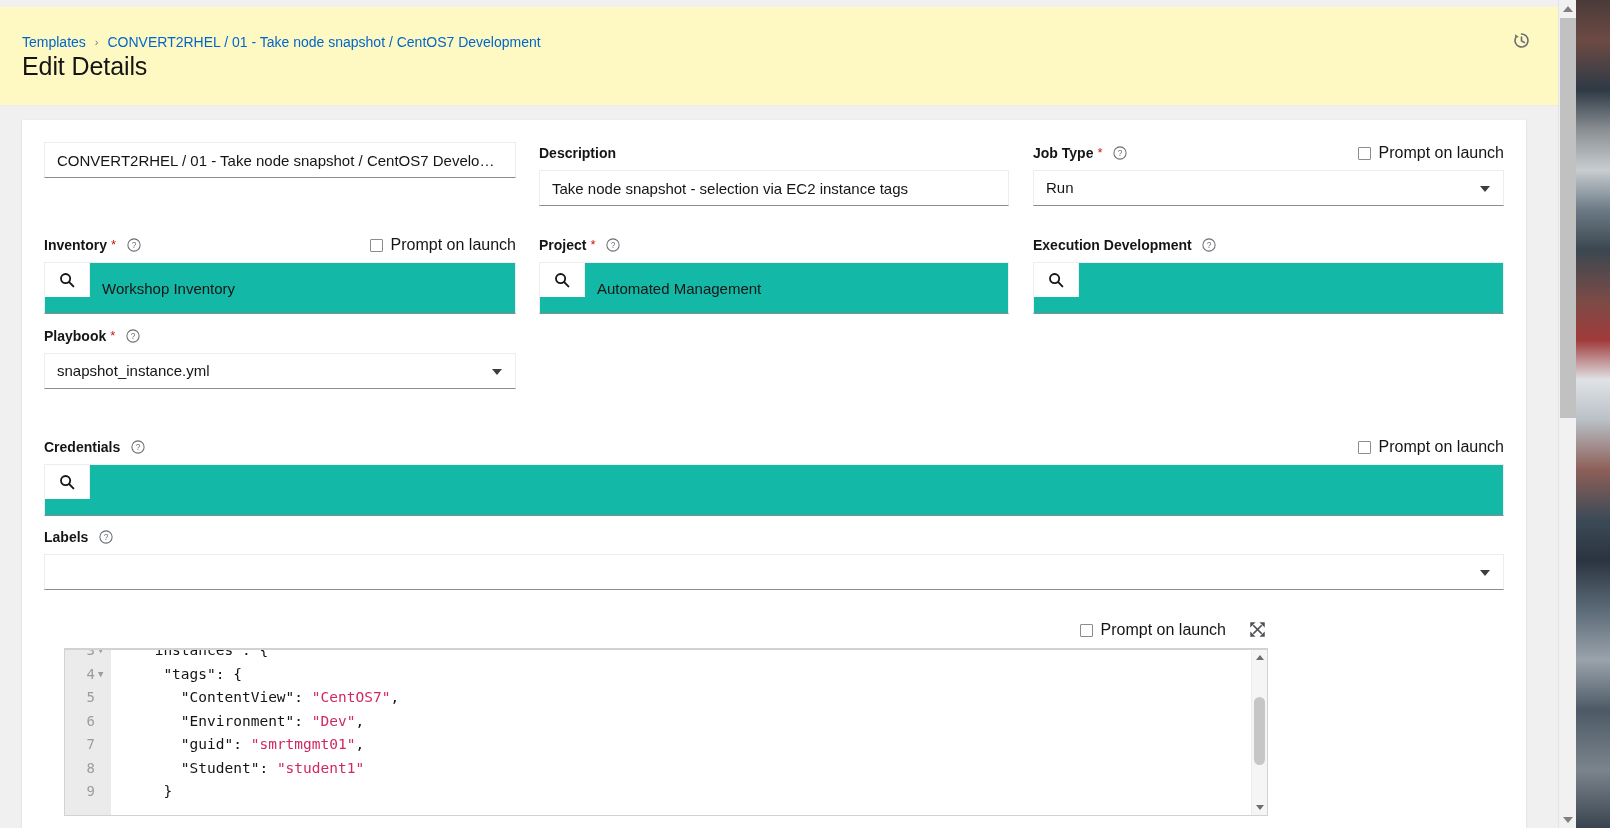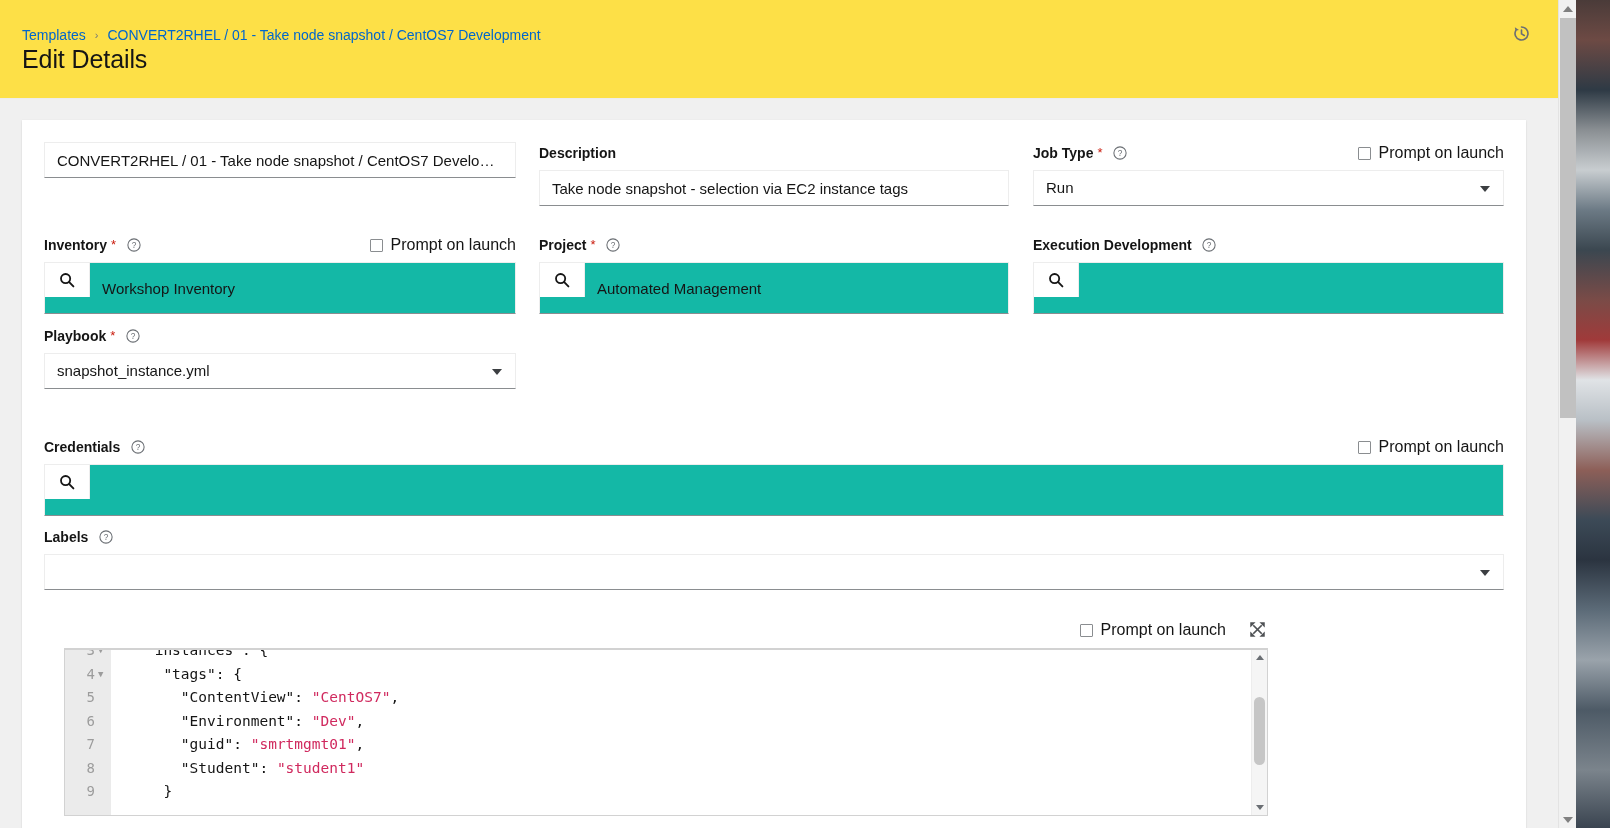--- a/index.html
+++ b/index.html
@@ -73,24 +73,24 @@
     position: absolute;
     top: 18px; left: 1px;
     width: 16px; height: 400px;
     background: #c1c1c1;
     border-radius: 0;
   }
 
   
   .page-header {
     position: absolute;
-    top: 0; left: 0;
+    top: 7px; left: 0;
     width: 1558px;
     height: 99px;
-    background: #fde047;
+    background: #fef9c3;
     border-bottom: 1px solid #ededed;
     padding-left: 48px;
   }
 
   .breadcrumb {
     position: absolute;
     left: 22px; top: 26px;
     font-size: 14px;
     line-height: 18px;
     white-space: nowrap;

